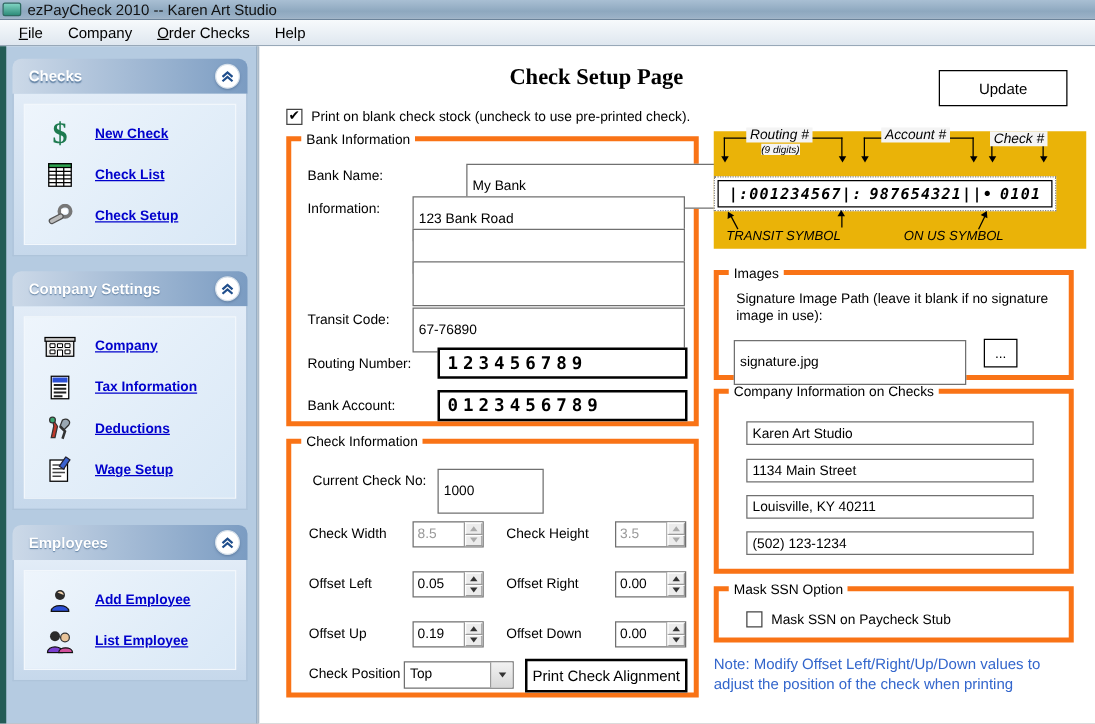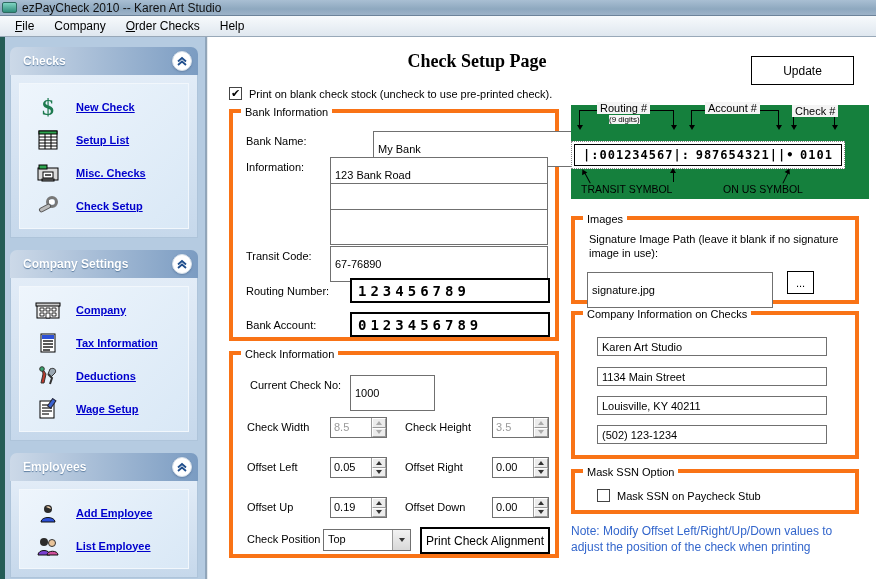--- a/index.html
+++ b/index.html
@@ -106,21 +106,21 @@
     display:flex; align-items:center; justify-content:center; cursor:pointer; }
   .tri-up { width:0; height:0; border-left:3px solid transparent; border-right:3px solid transparent; border-bottom:4px solid #333; }
   .tri-dn { width:0; height:0; border-left:3px solid transparent; border-right:3px solid transparent; border-top:4px solid #333; }
   .spin.disabled .tri-up { border-bottom-color:#aaa; } .spin.disabled .tri-dn { border-top-color:#aaa; }
   .combo { display:flex; border:1px solid #707070; background:#fff; width:88px; height:22px; cursor:pointer; }
   .combo .val { flex:1; font-size:11px; padding:3px 4px; color:#000; }
   .combo .drop { width:18px; background:linear-gradient(#f2f2f2,#d8d8d8); border-left:1px solid #9a9a9a;
     display:flex; align-items:center; justify-content:center; }
   .print-align-btn { position:absolute; left:187px; top:172px; width:130px; height:27px; border-width:2px; }
   
-  .diagram { position:absolute; left:364px; top:68px; width:298px; height:94px; background:#15803d; }
+  .diagram { position:absolute; left:364px; top:68px; width:298px; height:94px; background:#eab308;font-style:italic; }
   .dg-label { position:absolute; font-size:11px; color:#000; background:#f4f4f4; padding:0 3px; z-index:2; }
   .dg-sub { position:absolute; font-size:8px; color:#000; background:#f4f4f4; z-index:2; }
   .bracket { position:absolute; height:16px; border-top:1px solid #000;
     border-left:1px solid #000; border-right:1px solid #000; }
   .bracket::before, .bracket::after { content:""; position:absolute; bottom:-4px;
     border-left:3px solid transparent; border-right:3px solid transparent; border-top:5px solid #000; }
   .bracket::before { left:-3.5px; } .bracket::after { right:-3.5px; }
   .micr-strip { position:absolute; left:0; top:36px; width:274px; height:28px;
     border:1px dotted #888; padding:2px; background:#fff; }
   .micr-strip .inner { width:100%; height:100%; border:1px solid #000;
@@ -182,33 +182,21 @@
             <span class="side-link">New Check</span>
           </div>
           <div class="side-item">
             <span class="ic">
               <svg width="22" height="22" viewBox="0 0 22 22">
                     <rect x="2" y="2" width="18" height="18" fill="#fff" stroke="#000"></rect>
                     <rect x="2" y="2" width="18" height="3" fill="#2ea44f" stroke="#000"></rect>
                     <path d="M2 8h18M2 11h18M2 14h18M2 17h18M8 5v15M14 5v15" stroke="#000" stroke-width="1" fill="none"></path>
                   </svg>
             </span>
-            <span class="side-link">Setup List</span>
-          </div>
-          <div class="side-item">
-            <span class="ic">
-              <svg width="24" height="20" viewBox="0 0 24 20">
-                    <rect x="2" y="5" width="20" height="12" fill="#d9d9d9" stroke="#000"></rect>
-                    <rect x="3" y="2" width="8" height="4" fill="#2ea44f" stroke="#000"></rect>
-                    <rect x="7" y="9" width="10" height="6" fill="#fff" stroke="#000"></rect>
-                    <rect x="9" y="11" width="6" height="2" fill="#555"></rect>
-                    <rect x="6" y="16" width="12" height="2" fill="#888" stroke="#000"></rect>
-                  </svg>
-            </span>
-            <span class="side-link">Misc. Checks</span>
+            <span class="side-link">Check List</span>
           </div>
           <div class="side-item">
             <span class="ic">
               <svg width="22" height="20" viewBox="0 0 22 20">
                     <circle cx="15" cy="6" r="4.5" fill="none" stroke="#777" stroke-width="3"></circle>
                     <rect x="12" y="4" width="5" height="4" fill="#fff"></rect>
                     <rect x="2" y="10" width="12" height="4" rx="2" transform="rotate(-28 8 12)" fill="#bbb" stroke="#555"></rect>
                   </svg>
             </span>
             <span class="side-link">Check Setup</span>

